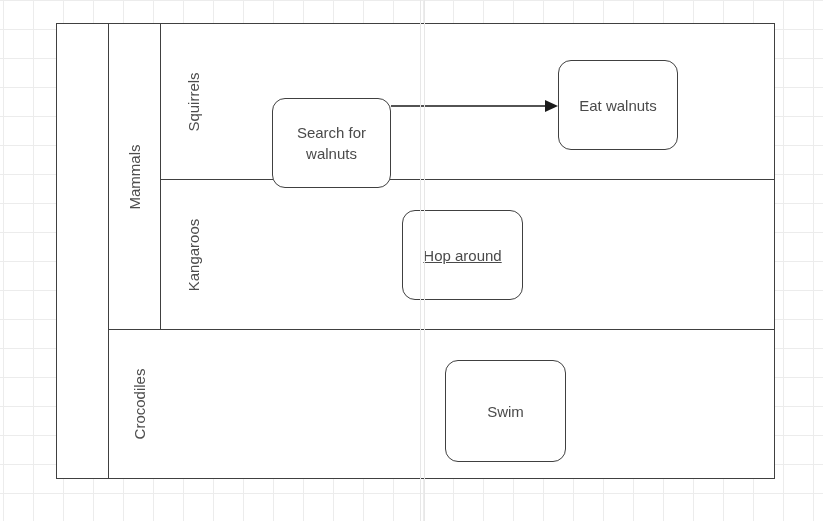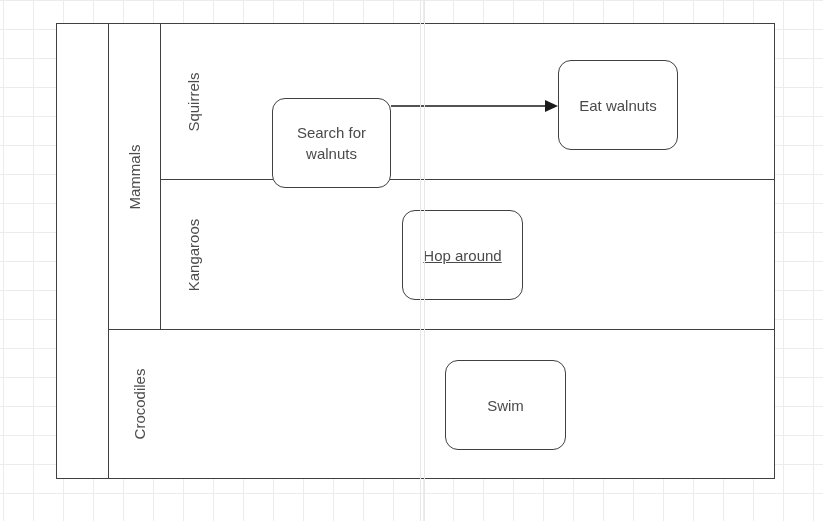--- a/index.html
+++ b/index.html
@@ -59,21 +59,21 @@
     box-sizing:border-box;
     display:flex;align-items:center;justify-content:center;
     text-align:center;
     font-size:15px;line-height:21px;color:#4a4a4a;
     padding:4px 10px;
     z-index:2;
   }
   .task-search{left:272px;top:60px;width:119px;height:90px;margin-top:38px;}
   .task-eat{left:558px;top:60px;width:120px;height:90px;}
   .task-hop{left:402px;top:210px;width:121px;height:90px;text-decoration:underline;}
-  .task-swim{left:445px;top:360px;width:121px;height:90px;}
+  .task-swim{left:445px;top:360px;width:121px;height:102px;}
   .arrow-svg{position:absolute;left:391px;top:96px;z-index:3;}
   .page-break{
     position:absolute;top:0;bottom:0;width:1px;
     background:#e7e7e7;z-index:6;
   }
   .page-break.pb1{left:420px;}
   .page-break.pb2{left:424px;}
 </style>
 </head>
 <body>

